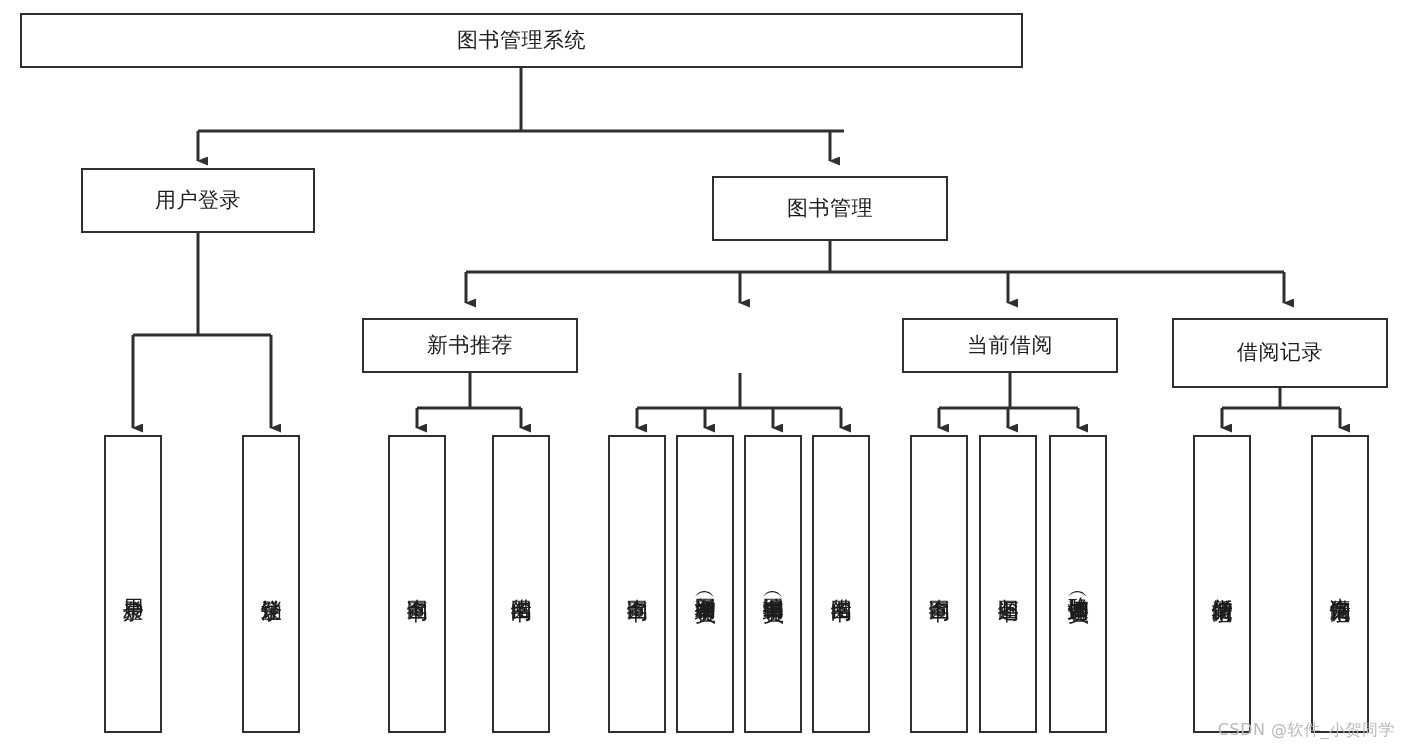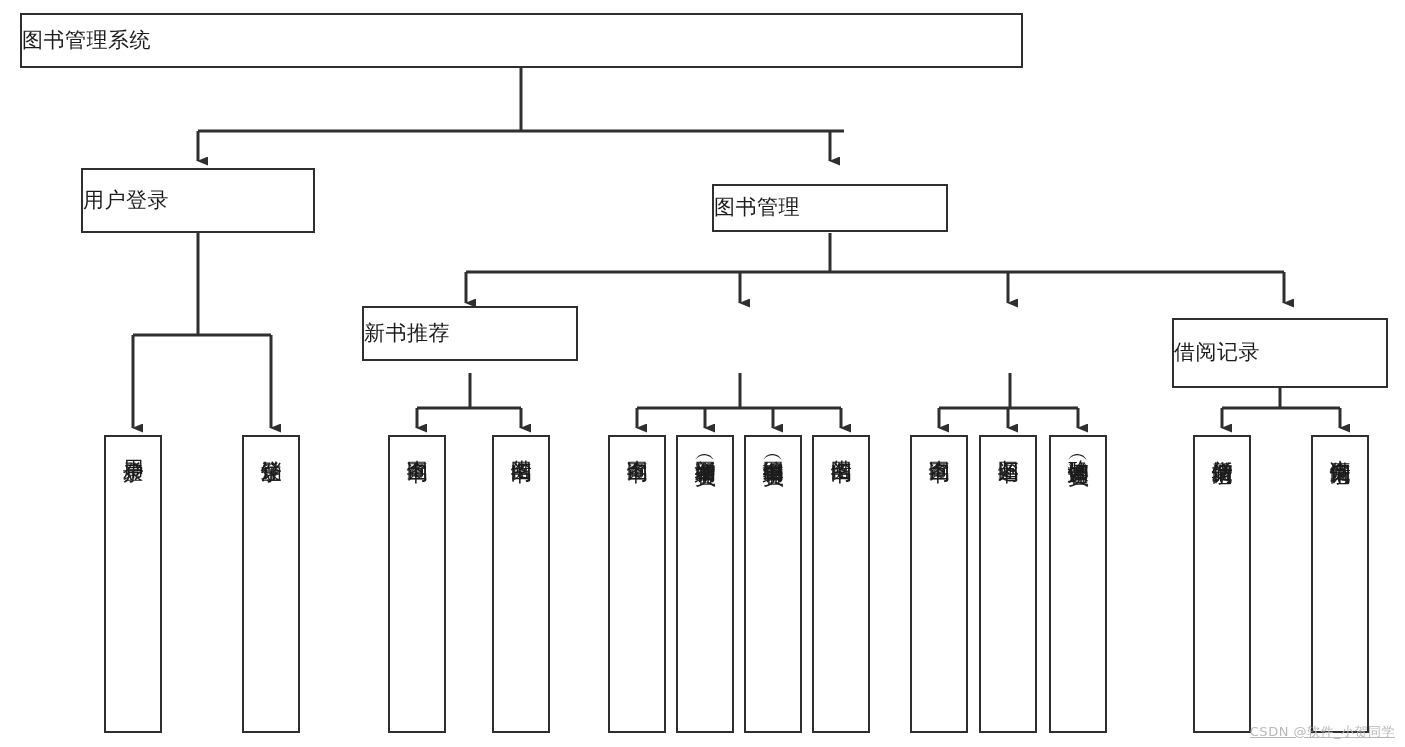--- a/index.html
+++ b/index.html
@@ -25,20 +25,21 @@
     width: 1405px;
     height: 747px;
   }
   .node-box {
     position: absolute;
     box-sizing: border-box;
     background: #ffffff;
     border: 2px solid #2f2f2f;
     display: flex;
     align-items: center;
+    justify-content: center;
     color: #1c1c1c;
   }
   .node-box.horizontal {
     font-size: 21px;
     line-height: 1.2;
     letter-spacing: 0.5px;
   }
   .node-box.vertical {
     writing-mode: vertical-rl;
     text-orientation: upright;
@@ -53,26 +54,25 @@
     white-space: pre-line;
   }
   .node-box.vertical .node-label {
     writing-mode: vertical-rl;
     text-orientation: upright;
   }
   #watermark {
     position: absolute;
     right: 10px;
     bottom: 6px;
-    font-size: 13px;
+    font-size: 16px;
     color: #b9b9b9;
     letter-spacing: 0.5px;
     user-select: none;
     white-space: nowrap;
-    text-decoration: underline;
   }
 </style>
 </head>
 <body>
 
 <div id="diagram-root">
 
   <svg id="flow-svg" viewBox="0 0 1405 747" xmlns="http://www.w3.org/2000/svg">
     <defs>
       <marker id="arrowhead" markerWidth="10" markerHeight="12" refX="4.5" refY="10" orient="auto" markerUnits="userSpaceOnUse">
@@ -123,26 +123,29 @@
     </g>
   </svg>
 
   <div class="node-box horizontal" style="left:20px; top:13px; width:1003px; height:55px;">
     <span class="node-label">图书管理系统</span>
   </div>
 
   <div class="node-box horizontal" style="left:81px; top:168px; width:234px; height:65px;">
     <span class="node-label">用户登录</span>
   </div>
-  <div class="node-box horizontal" style="left:712px; top:184px; width:236px; height:48px;">
+  <div class="node-box horizontal" style="left:712px; top:176px; width:236px; height:65px;">
     <span class="node-label">图书管理</span>
   </div>
 
-  <div class="node-box horizontal" style="left:362px; top:306px; width:216px; height:55px;">
+  <div class="node-box horizontal" style="left:362px; top:318px; width:216px; height:55px;">
     <span class="node-label">新书推荐</span>
+  </div>
+  <div class="node-box horizontal" style="left:902px; top:318px; width:216px; height:55px;">
+    <span class="node-label">当前借阅</span>
   </div>
   <div class="node-box horizontal" style="left:1172px; top:318px; width:216px; height:70px;">
     <span class="node-label">借阅记录</span>
   </div>
 
   <div class="node-box vertical" style="left:104px; top:435px; width:58px; height:298px;">
     <span class="node-label">用户登录</span>
   </div>
   <div class="node-box vertical" style="left:242px; top:435px; width:58px; height:298px;">
     <span class="node-label">注销登录</span>

